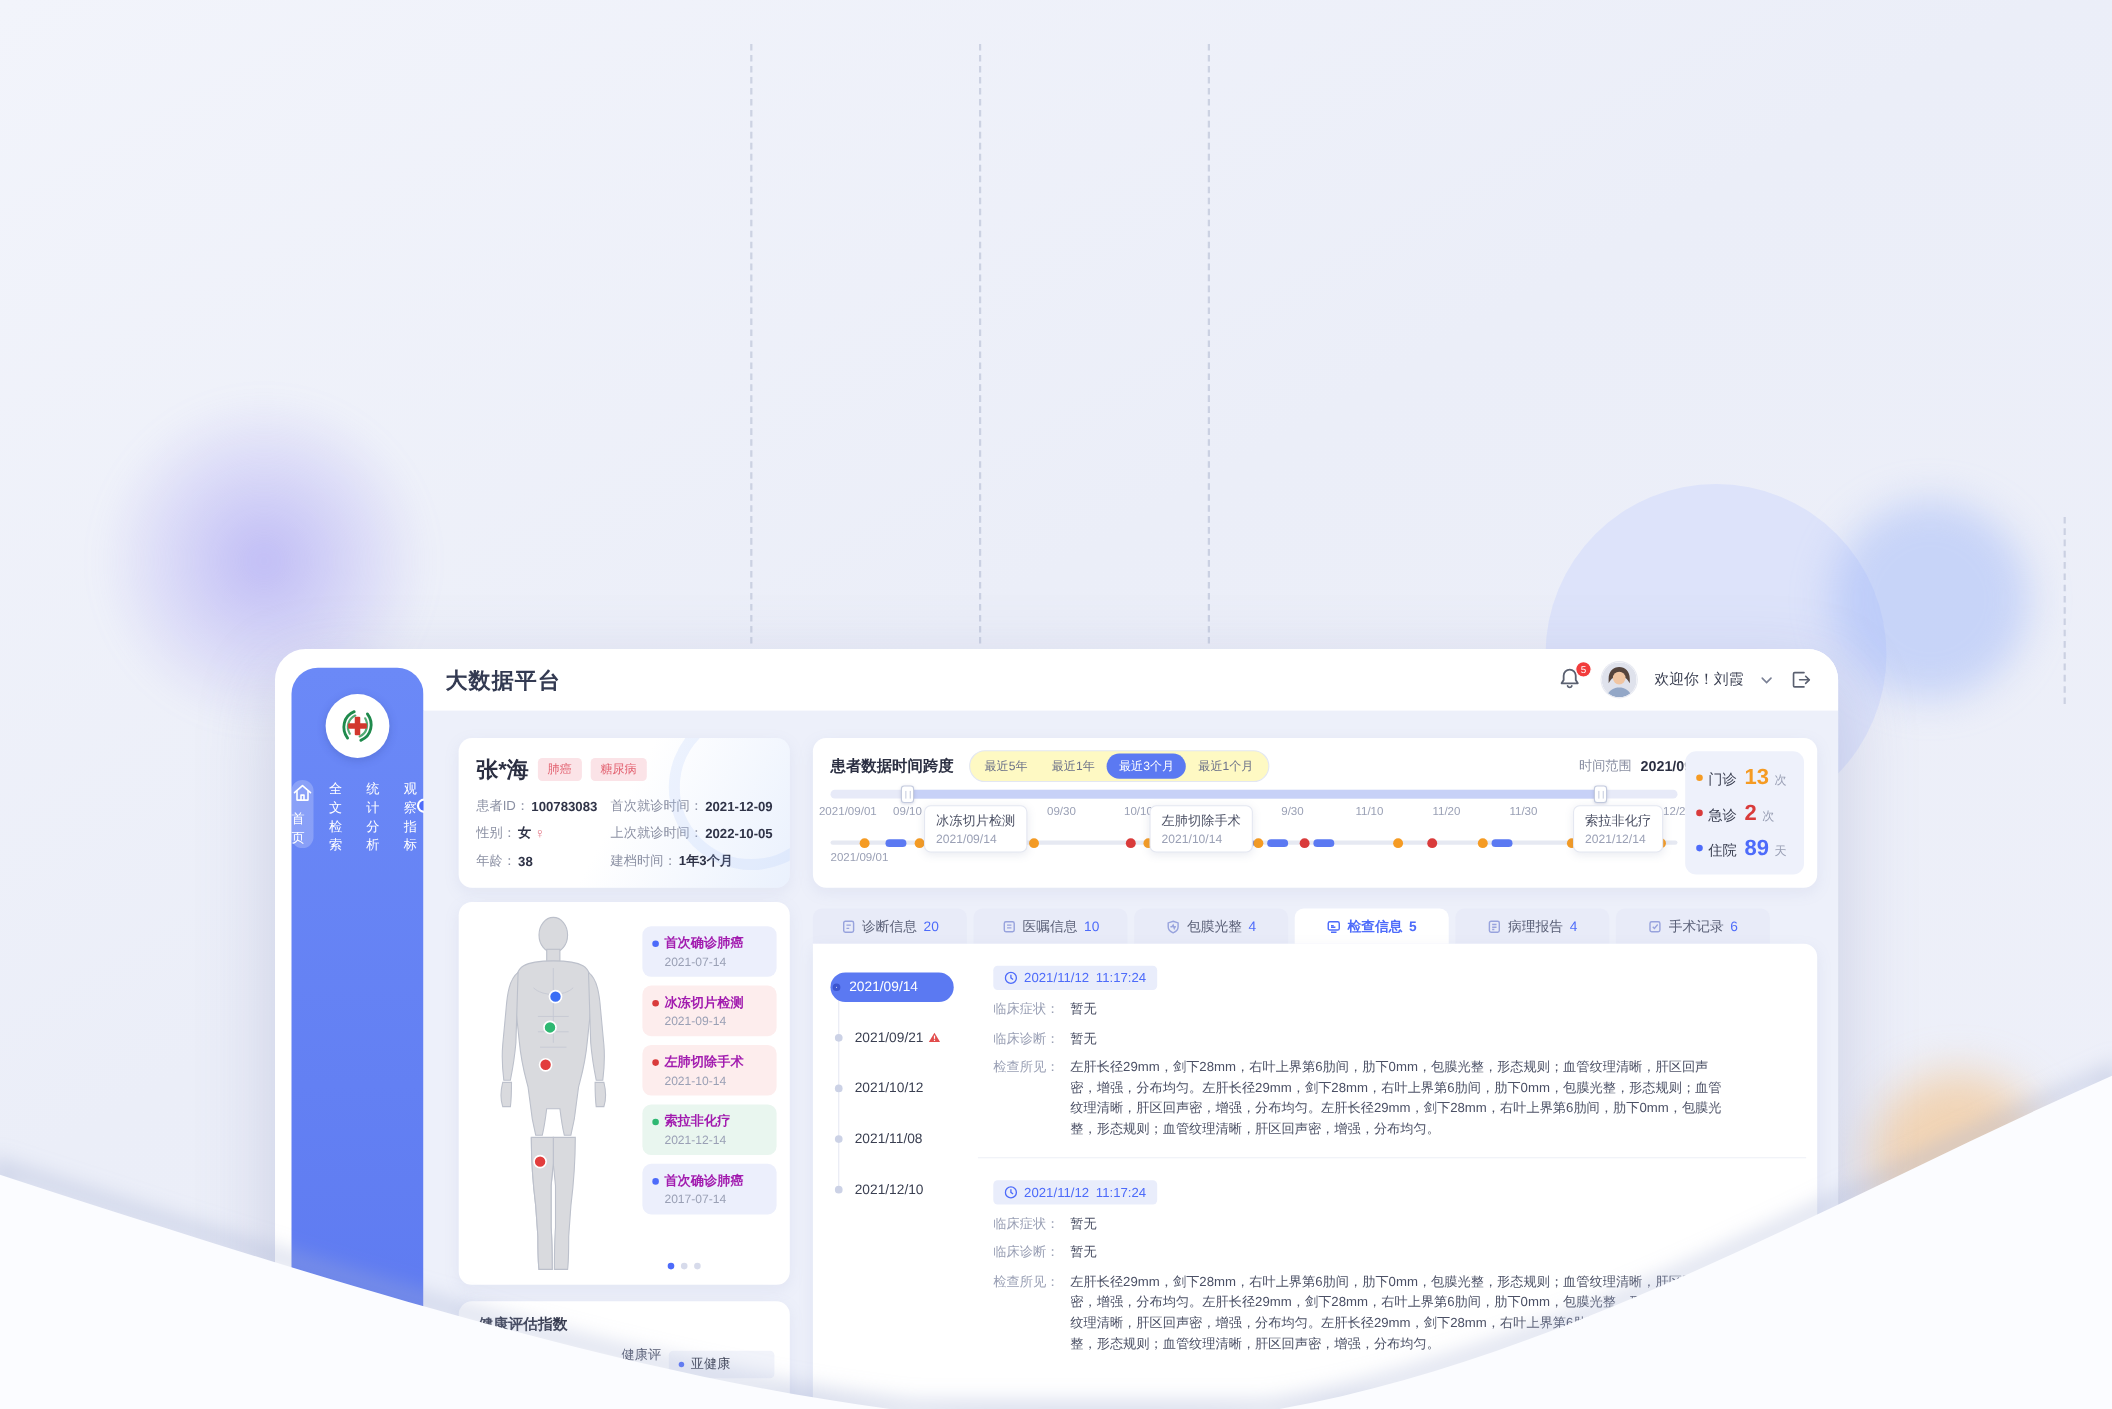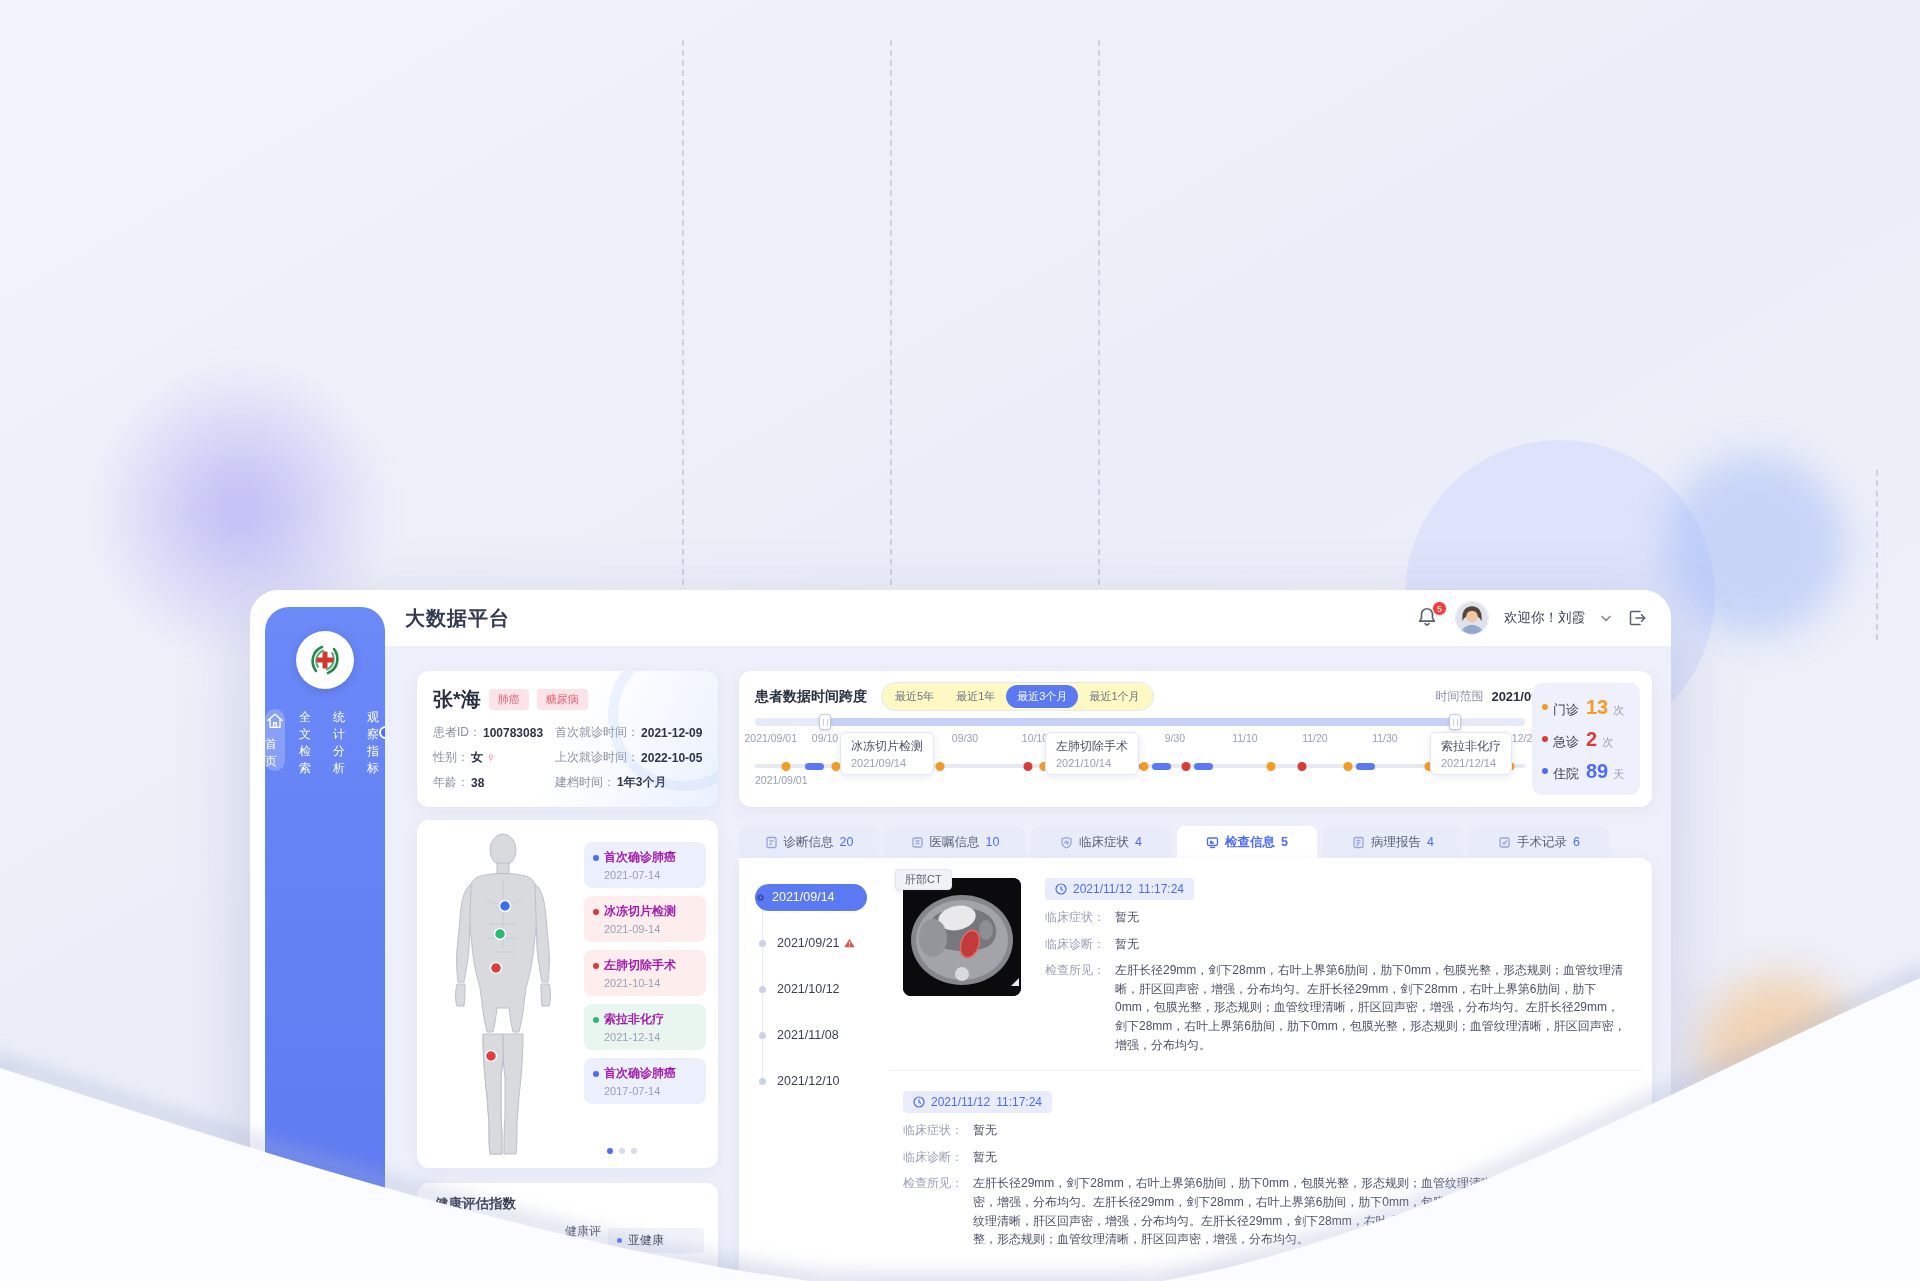--- a/index.html
+++ b/index.html
@@ -530,21 +530,21 @@
             <path d="M4.5 5 H8.5 M4.5 7.5 H8.5"></path>
           </svg>
         <span>医嘱信息</span>
           <span class="cnt">10</span>
       </div>
       <div class="tab">
         <svg width="13" height="13" viewBox="0 0 13 13" fill="none" stroke="#98a3dd" stroke-width="1.3">
             <path d="M6.5 1.5 L11 3 V6.5 C11 9.5 9 11 6.5 12 C4 11 2 9.5 2 6.5 V3 Z"></path>
             <path d="M4 6.5 H5.5 L6.5 5 L7.5 8 L8.2 6.5 H9"></path>
           </svg>
-        <span>临床症状</span>
+        <span>包膜光整</span>
           <span class="cnt">4</span>
       </div>
       <div class="tab active">
         <svg width="13" height="13" viewBox="0 0 13 13" fill="none" stroke="#4d6bfa" stroke-width="1.3">
             <rect x="1.5" y="2" width="10" height="7.5" rx="1.5"></rect>
             <path d="M4 11.5 H9"></path>
             <path d="M4 5.5 H6.5 M4 7 H8"></path>
           </svg>
         <span>检查信息</span>
           <span class="cnt">5</span>
@@ -596,35 +596,20 @@
         </div>
         <div class="date-item">
           <i class="nd"></i>
           <span class="dtext">2021/12/10</span>
         </div>
       </div>
 
       <div class="exam-list">
 
         <div class="exam-item">
-          <div class="thumb-wrap">
-            <svg class="thumb" viewBox="0 0 118 118">
-              <rect width="118" height="118" fill="#0b0b0d"></rect>
-              <ellipse cx="59" cy="62" rx="51" ry="45" fill="#86878c"></ellipse>
-              <ellipse cx="59" cy="62" rx="46" ry="40" fill="#a3a4a9"></ellipse>
-              <path d="M30 40 C40 28 76 26 88 40 C96 50 94 62 86 68 C76 74 44 76 34 66 C26 58 24 48 30 40 Z" fill="#77787d"></path>
-              <ellipse cx="54" cy="40" rx="19" ry="12" fill="#e9e9ec" transform="rotate(-12 54 40)"></ellipse>
-              <ellipse cx="30" cy="60" rx="14" ry="19" fill="#94959a"></ellipse>
-              <ellipse cx="67" cy="66" rx="9" ry="14" fill="#c23b3b" stroke="#e06a6a" stroke-width="1.5" transform="rotate(18 67 66)"></ellipse>
-              <circle cx="59" cy="96" r="7" fill="#d9d9de"></circle>
-              <ellipse cx="83" cy="52" rx="7" ry="10" fill="#8e8f94"></ellipse>
-              <path d="M108 108 L116 108 L116 100 Z" fill="#e8e8ec"></path>
-            </svg>
-            <span class="thumb-badge">肝部CT</span>
-          </div>
           <div class="exam-info">
             <div class="date-chip">
               <svg width="12" height="12" viewBox="0 0 12 12" fill="none" stroke="#4d6bfa" stroke-width="1.2">
                   <circle cx="6" cy="6" r="5"></circle>
                   <path d="M6 3.2 V6 L8 7.4"></path>
                 </svg>
               <span>2021/11/12</span>
               <span>11:17:24</span>
             </div>
             <div class="e-row">

